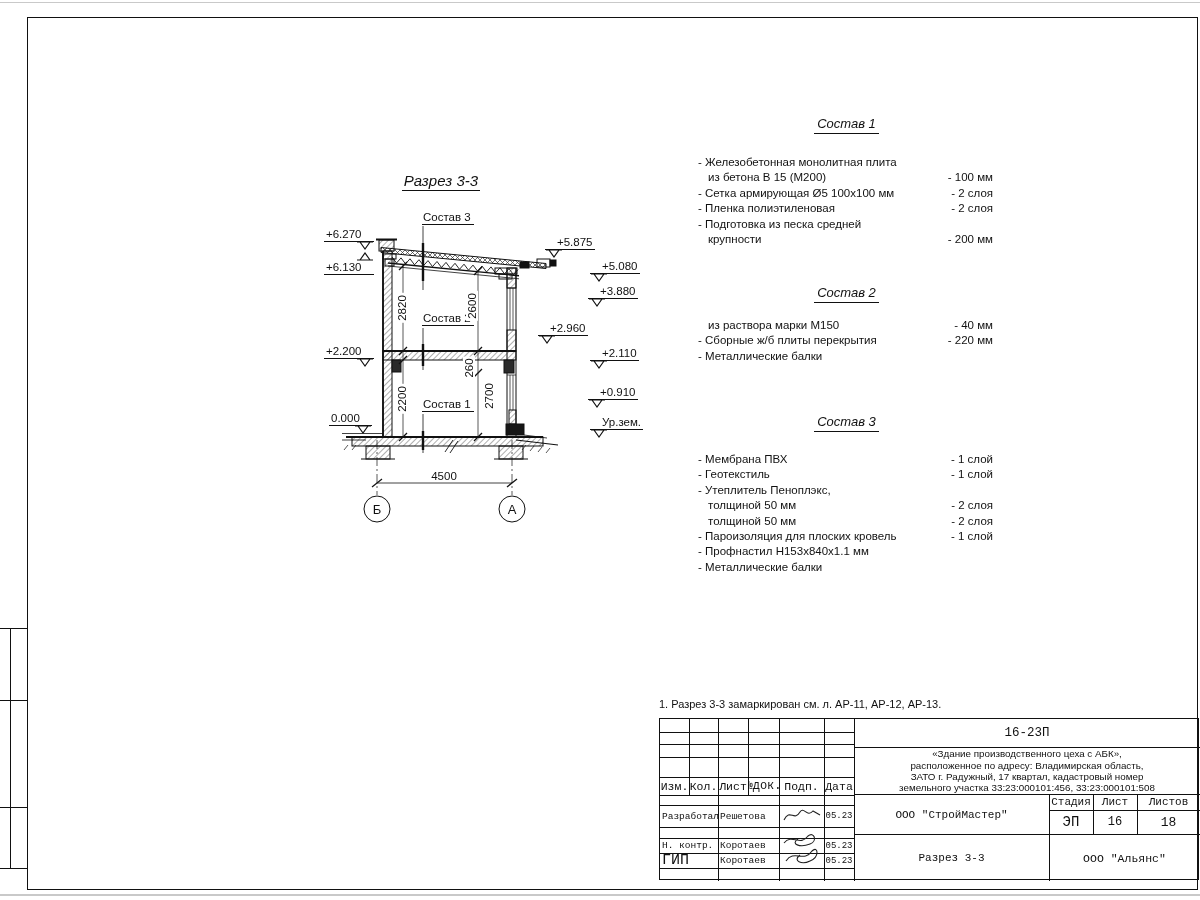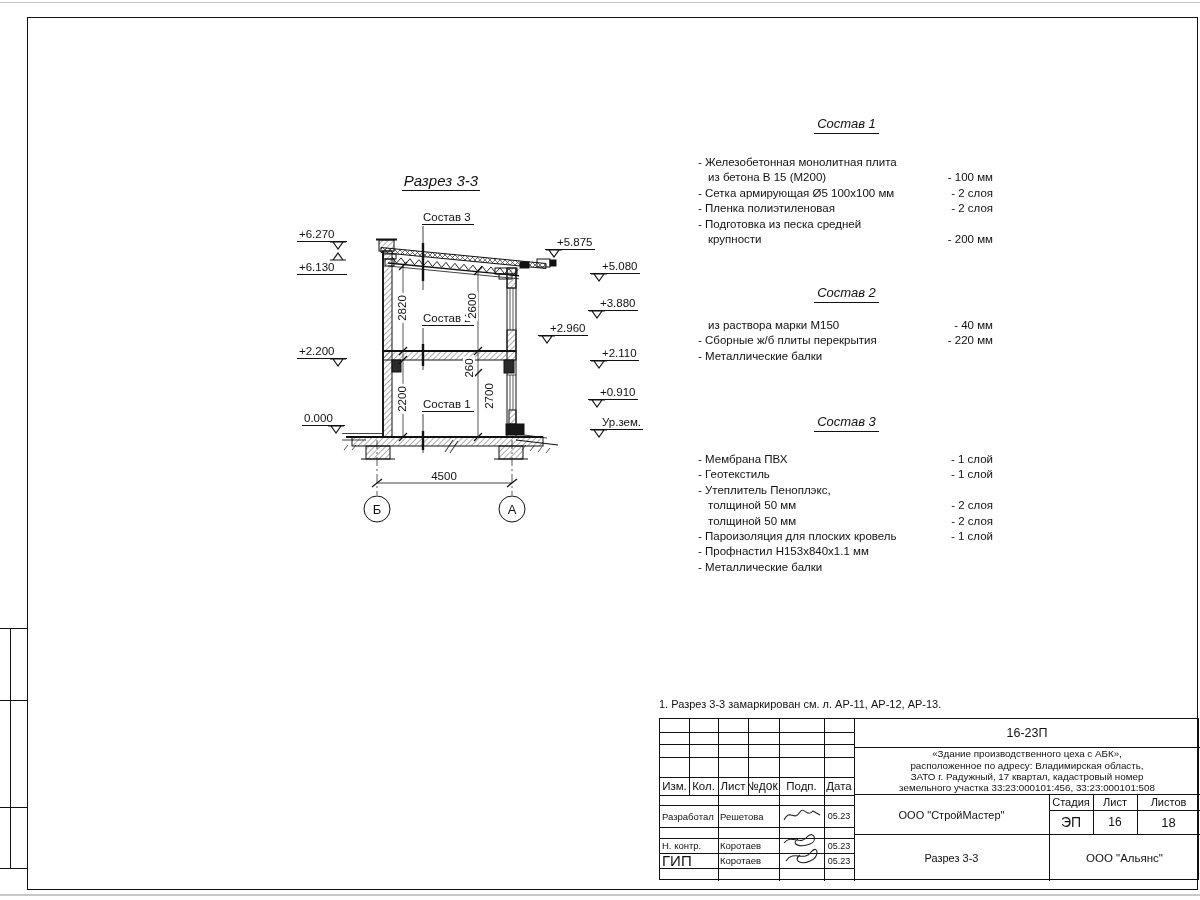--- a/index.html
+++ b/index.html
@@ -18,35 +18,35 @@
   .dwg-title { font-style:italic; font-size:15px; text-align:center; }
   .dwg-title span { border-bottom:1.2px solid #111; padding:0 2px 1px; }
   .callout { font-size:11.5px; border-bottom:1px solid #111; padding:0 3px 1px 1px; }
 
   
   .elev { position:absolute; display:flex; flex-direction:column; font-size:11.5px; color:#111; }
   .elev-r { align-items:flex-start; }
   .elev-l { align-items:flex-end; }
   .elev-label { border-bottom:1px solid #111; padding-bottom:1px; line-height:12px; }
   .elev-r .elev-label { padding-left:12px; padding-right:2px; }
-  .elev-l .elev-label { padding-right:12px; padding-left:2px; }
+  .elev-l .elev-label { padding-right:12px; padding-left:2px;margin-left:27px; }
   .chev { margin-top:-1px; display:block; }
   .chev-up { margin-bottom:-1px; display:block; }
 
   
   .sostav-head { position:absolute; width:297px; text-align:center; font-style:italic; font-size:13px; }
   .sostav-head span { border-bottom:1px solid #111; padding:0 3px 2px; }
   .srows { position:absolute; width:297px; font-size:11.5px; }
   .srow { position:relative; line-height:15.4px; height:15.4px; }
   .srow .sval { position:absolute; right:2px; top:0; }
   .srow.ind .stext { padding-left:10px; }
 
   
   .tb { position:absolute; left:659px; top:718px; width:540px; height:162px; border:1.6px solid #111; }
-  .cell { position:absolute; display:flex; align-items:center; justify-content:center; text-align:center; color:#111; overflow:hidden; }
+  .cell { position:absolute; display:flex; align-items:center; justify-content:center; text-align:center; color:#111; overflow:hidden;font-family:Liberation Mono, monospace; }
   .tbl-line-h { position:absolute; background:#111; height:1px; }
   .tbl-line-v { position:absolute; background:#111; width:1px; }
   .note { font-size:11px; }
 </style>
 </head>
 <body>
 
 <div class="page">
 
   <div class="grayline" style="left:0;top:2px;width:1200px;height:1px"></div>
@@ -208,21 +208,21 @@
     <svg class="chev" width="18" height="10">
         <path d="M1,1 H17 M4,1 L9,8 L14,1" stroke="#111" fill="none" stroke-width="1.2"></path>
       </svg>
   </div>
   <div class="elev elev-r" style="left:590px;top:260px">
     <span class="elev-label">+5.080</span>
     <svg class="chev" width="18" height="10">
         <path d="M1,1 H17 M4,1 L9,8 L14,1" stroke="#111" fill="none" stroke-width="1.2"></path>
       </svg>
   </div>
-  <div class="elev elev-r" style="left:588px;top:297px">
+  <div class="elev elev-r" style="left:588px;top:285px">
     <span class="elev-label">+3.880</span>
     <svg class="chev" width="18" height="10">
         <path d="M1,1 H17 M4,1 L9,8 L14,1" stroke="#111" fill="none" stroke-width="1.2"></path>
       </svg>
   </div>
   <div class="elev elev-r" style="left:538px;top:322px">
     <span class="elev-label">+2.960</span>
     <svg class="chev" width="18" height="10">
         <path d="M1,1 H17 M4,1 L9,8 L14,1" stroke="#111" fill="none" stroke-width="1.2"></path>
       </svg>

